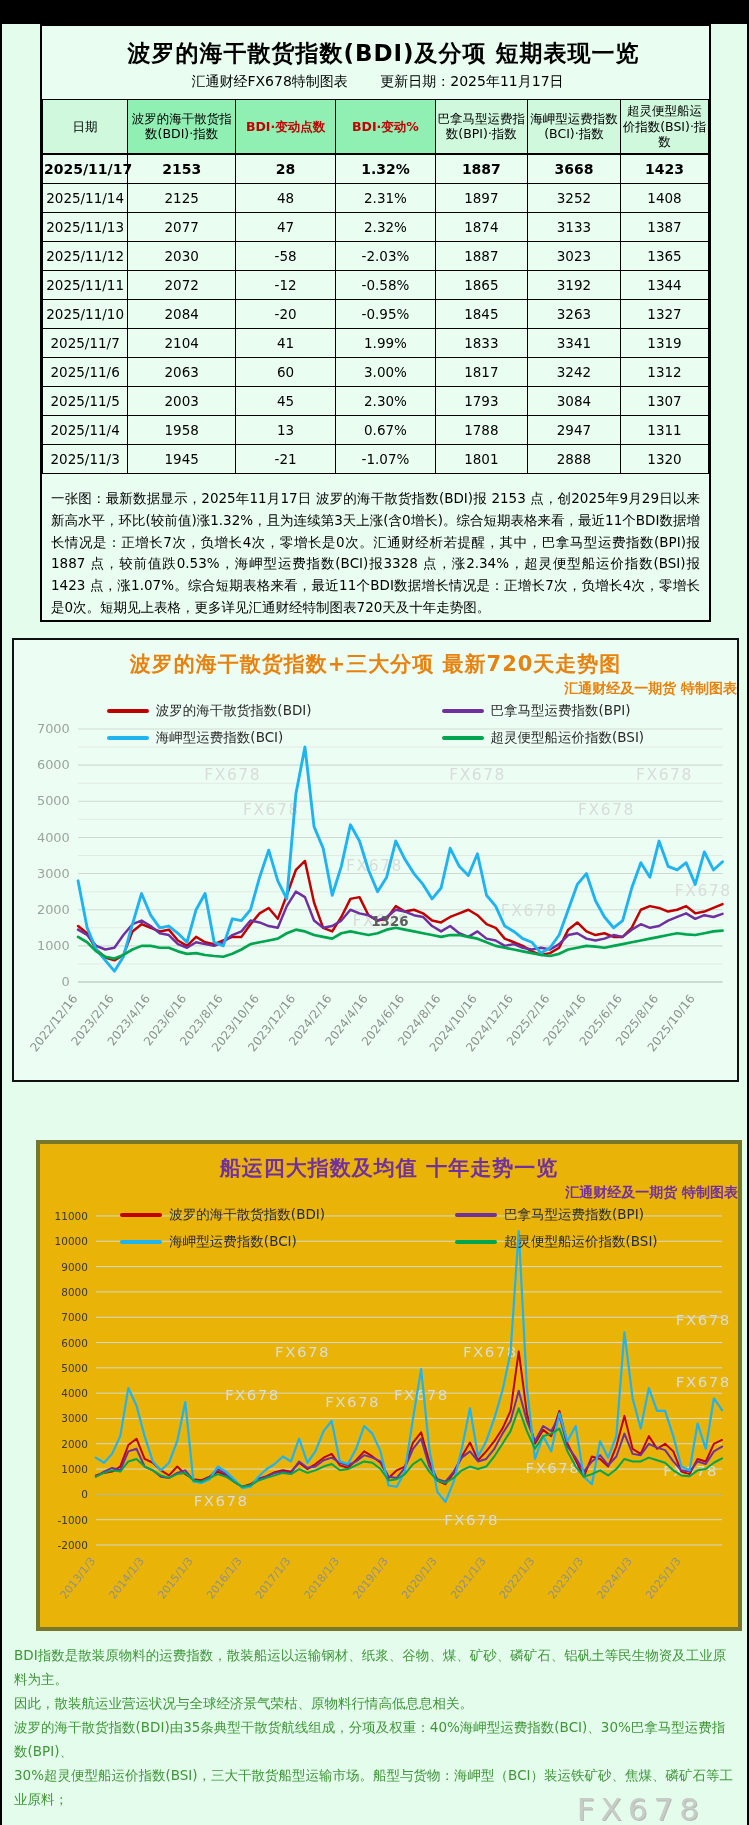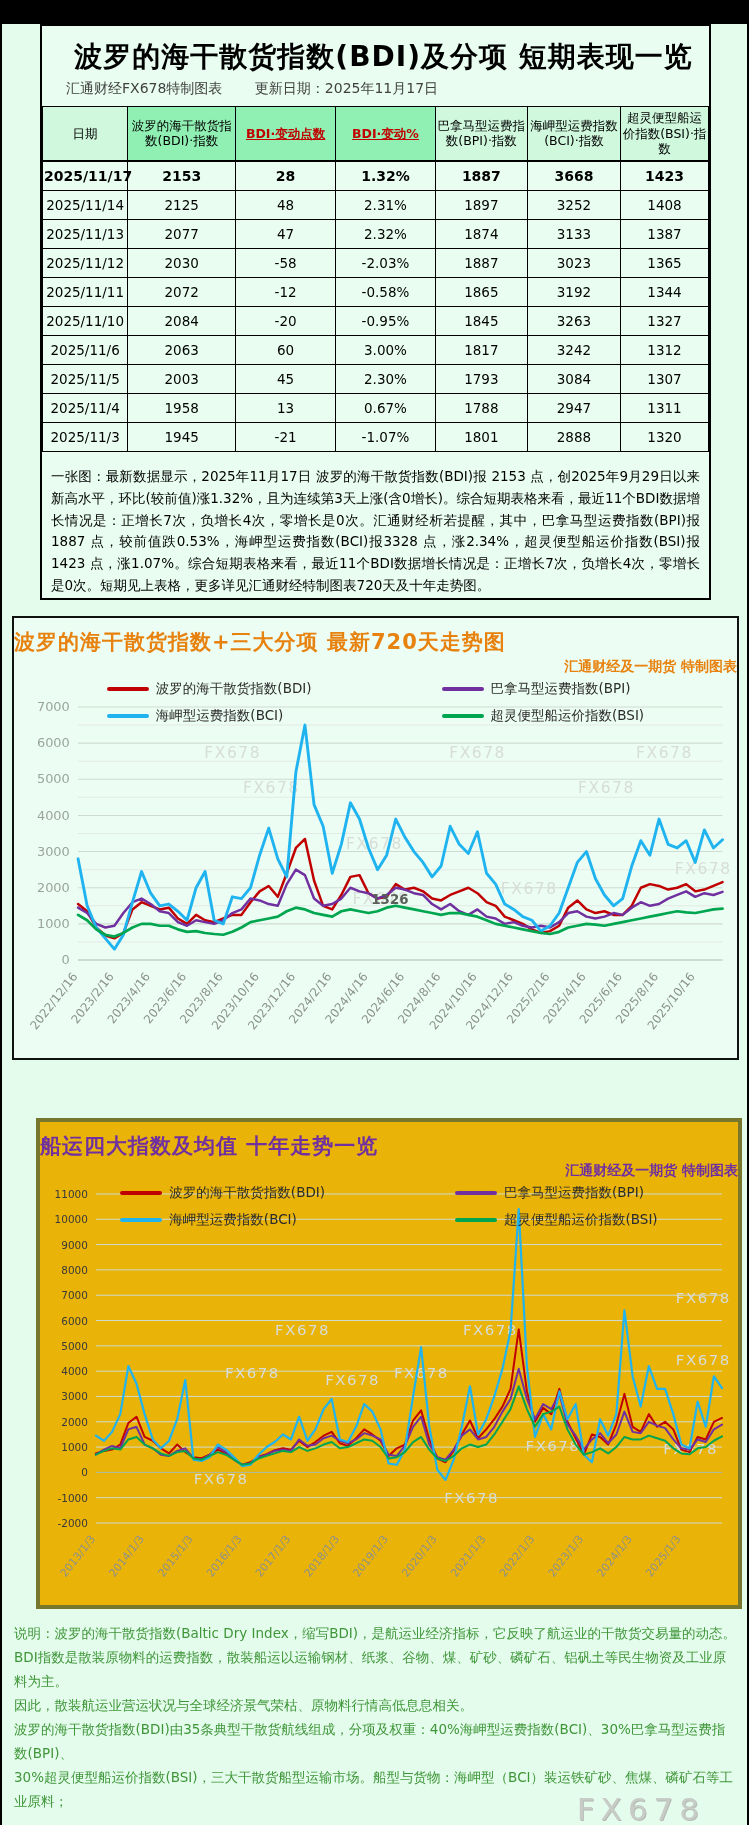--- a/index.html
+++ b/index.html
@@ -15,40 +15,40 @@
     margin:2px;
     background:#E4FCEC;
   }
   
   .table-panel{
     margin:24px 36px 0 38px;
     border:2px solid #000;
     background:#E9FEF1;
   }
   .tp-title{
-    text-align:center;font-weight:bold;font-size:28px;color:#000;
+    text-align:center;font-weight:bold;font-size:23px;color:#000;
     padding:12px 0 2px 16px;letter-spacing:1px;
   }
   .tp-subtitle{
-    font-size:14px;color:#404040;padding:2px 0 8px 10px;
+    text-align:center;font-size:14px;color:#000000;padding:2px 0 8px 4px;
   }
   .tp-subtitle span{margin:0 14px;}
   table.bdi{
     width:100%;border-collapse:collapse;table-layout:fixed;
     font-size:13.5px;color:#000;
   }
   table.bdi th, table.bdi td{
     border:1px solid #000;text-align:center;padding:3px 1px;
   }
   table.bdi th{
     font-weight:normal;font-size:12.5px;line-height:1.25;height:46px;
     background:#CFF8DD;
   }
   table.bdi th.mint{background:#90EFB3;}
-  table.bdi th.red{color:#C00000;font-weight:bold;text-decoration:underline;}
+  table.bdi th.red{color:#C00000;font-weight:bold;}
   table.bdi thead th{border-bottom:2px solid #000;}
   table.bdi td{height:22px;background:#E9FEF1;}
   table.bdi tr.first td{font-weight:bold;font-size:14px;}
   .tp-summary{
     padding:14px 9px 1px 9px;font-size:13.5px;line-height:1.62;color:#000;
     text-align:justify;
   }
   
   .chart-panel{
     position:relative;
@@ -56,21 +56,21 @@
     background:#ECFDF3;
     margin:16px 8px 0 10px;
     padding-bottom:2px;
   }
   .chart-panel.ten-year{
     border:4px solid #77772E;
     margin:58px 5px 0 34px;
     background:#eab308;
   }
   .cp-title{
-    text-align:left;font-weight:bold;font-size:21px;padding:10px 0 0 0;
+    text-align:center;font-weight:bold;font-size:21px;padding:10px 0 0 0;
     letter-spacing:1px;
   }
   .cp-subtitle{
     text-align:right;font-weight:bold;font-size:14px;padding:2px 0 0 0;
   }
   .chart-wrap{position:relative;width:100%;}
   .chart-wrap svg{display:block;width:100%;height:auto;}
   .legend{
     position:absolute;left:0;right:0;top:4px;
     display:grid;grid-template-columns:auto auto;
@@ -170,20 +170,29 @@
             <td>1344</td>
           </tr>
           <tr>
             <td>2025/11/10</td>
             <td>2084</td>
             <td>-20</td>
             <td>-0.95%</td>
             <td>1845</td>
             <td>3263</td>
             <td>1327</td>
+          </tr>
+          <tr>
+            <td>2025/11/7</td>
+            <td>2104</td>
+            <td>41</td>
+            <td>1.99%</td>
+            <td>1833</td>
+            <td>3341</td>
+            <td>1319</td>
           </tr>
           <tr>
             <td>2025/11/6</td>
             <td>2063</td>
             <td>60</td>
             <td>3.00%</td>
             <td>1817</td>
             <td>3242</td>
             <td>1312</td>
           </tr>
@@ -378,21 +387,20 @@
           <text x="643.2207792207793" y="360" fill="#8B918C" font-size="11" text-anchor="end" transform="rotate(-52 643.2207792207793 360)">2025/1/3</text>
           <polyline points="56.0,274.2 64.2,271.7 72.3,270.4 80.5,265.3 88.6,243.7 96.8,237.4 104.9,257.7 113.1,261.5 121.2,269.1 129.4,274.2 137.6,265.3 145.7,272.9 153.9,278.0 162.0,279.0 170.2,275.5 178.3,270.4 186.5,274.2 194.6,280.5 202.8,285.6 211.0,283.1 219.1,277.5 227.3,275.0 235.4,270.9 243.6,269.1 251.7,270.4 259.9,261.5 268.1,267.8 276.2,262.8 284.4,256.4 292.5,252.6 300.7,264.0 308.8,266.6 317.0,259.0 325.1,250.1 333.3,255.2 341.5,261.5 349.6,276.7 357.8,269.1 365.9,265.3 374.1,241.2 382.2,231.0 390.4,260.2 398.5,279.3 406.7,283.1 414.9,271.7 423.0,255.2 431.2,241.2 439.3,259.0 447.5,250.1 455.6,239.9 463.8,227.2 471.9,209.5 480.1,149.8 488.3,212.0 496.4,242.5 504.6,228.5 512.7,234.8 520.9,209.5 529.0,242.5 537.2,259.0 545.4,275.5 553.5,255.2 561.7,257.7 569.8,265.3 578.0,245.0 586.1,214.5 594.3,247.5 602.4,252.6 610.6,234.8 618.8,247.5 626.9,242.5 635.1,250.1 643.2,270.4 651.4,272.9 659.5,257.7 667.7,260.2 675.8,242.5 684.0,238.6" fill="none" stroke="#C00000" stroke-width="2" stroke-linejoin="round" stroke-linecap="round"></polyline>
           <polyline points="56.0,275.5 64.2,270.4 72.3,266.6 80.5,269.1 88.6,250.1 96.8,247.5 104.9,265.3 113.1,269.1 121.2,275.5 129.4,276.7 137.6,271.7 145.7,269.1 153.9,279.3 162.0,280.5 170.2,275.5 178.3,267.8 186.5,272.9 194.6,280.5 202.8,285.6 211.0,284.3 219.1,278.0 227.3,275.5 235.4,271.7 243.6,270.4 251.7,271.7 259.9,260.2 268.1,266.6 276.2,265.3 284.4,259.0 292.5,256.4 300.7,261.5 308.8,264.0 317.0,260.2 325.1,253.9 333.3,256.4 341.5,260.2 349.6,275.5 357.8,276.7 365.9,266.6 374.1,247.5 382.2,237.4 390.4,265.3 398.5,278.0 406.7,280.5 414.9,270.4 423.0,256.4 431.2,250.1 439.3,260.2 447.5,257.7 455.6,247.5 463.8,232.3 471.9,219.6 480.1,189.2 488.3,219.6 496.4,239.9 504.6,224.7 512.7,229.8 520.9,214.5 529.0,245.0 537.2,256.4 545.4,270.4 553.5,260.2 561.7,253.9 569.8,264.0 578.0,255.2 586.1,232.3 594.3,252.6 602.4,253.9 610.6,242.5 618.8,246.3 626.9,248.8 635.1,260.2 643.2,269.1 651.4,270.4 659.5,260.2 667.7,262.8 675.8,250.1 684.0,245.3" fill="none" stroke="#7030A0" stroke-width="2" stroke-linejoin="round" stroke-linecap="round"></polyline>
           <polyline points="56.0,256.4 64.2,261.5 72.3,252.6 80.5,234.8 88.6,186.6 96.8,204.4 104.9,234.8 113.1,260.2 121.2,269.1 129.4,261.5 137.6,239.9 145.7,200.6 153.9,280.5 162.0,281.8 170.2,278.0 178.3,265.3 186.5,270.4 194.6,278.0 202.8,286.9 211.0,285.6 219.1,275.5 227.3,267.8 235.4,262.8 243.6,255.2 251.7,260.2 259.9,237.4 268.1,261.5 276.2,250.1 284.4,229.8 292.5,219.6 300.7,260.2 308.8,262.8 317.0,247.5 325.1,224.7 333.3,232.3 341.5,250.1 349.6,284.3 357.8,285.6 365.9,270.4 374.1,217.1 382.2,167.6 390.4,247.5 398.5,290.7 406.7,300.8 414.9,280.5 423.0,247.5 431.2,206.9 439.3,255.2 447.5,239.9 455.6,217.1 463.8,189.2 471.9,151.1 480.1,29.2 488.3,186.6 496.4,257.7 504.6,234.8 512.7,250.1 520.9,212.0 529.0,239.9 537.2,224.7 545.4,275.5 553.5,283.1 561.7,239.9 569.8,256.4 578.0,234.8 586.1,130.8 594.3,196.8 602.4,227.2 610.6,186.6 618.8,209.5 626.9,209.5 635.1,234.8 643.2,265.3 651.4,269.1 659.5,222.2 667.7,247.5 675.8,196.8 684.0,208.8" fill="none" stroke="#1FB3F0" stroke-width="2.2" stroke-linejoin="round" stroke-linecap="round"></polyline>
           <polyline points="56.0,275.5 64.2,271.7 72.3,269.1 80.5,270.4 88.6,260.2 96.8,257.7 104.9,265.3 113.1,269.1 121.2,274.2 129.4,276.7 137.6,272.9 145.7,271.7 153.9,279.3 162.0,280.5 170.2,276.7 178.3,272.9 186.5,275.5 194.6,280.5 202.8,285.6 211.0,284.3 219.1,279.3 227.3,276.7 235.4,274.2 243.6,271.7 251.7,272.9 259.9,267.8 268.1,271.7 276.2,269.1 284.4,265.3 292.5,262.8 300.7,269.1 308.8,267.8 317.0,264.0 325.1,260.2 333.3,261.5 341.5,267.8 349.6,279.3 357.8,278.0 365.9,272.9 374.1,262.8 382.2,257.7 390.4,270.4 398.5,279.3 406.7,281.8 414.9,276.7 423.0,269.1 431.2,265.3 439.3,267.8 447.5,265.3 455.6,255.2 463.8,242.5 471.9,229.8 480.1,206.9 488.3,229.8 496.4,247.5 504.6,234.8 512.7,232.3 520.9,227.2 529.0,250.1 537.2,265.3 545.4,275.5 553.5,272.9 561.7,269.1 569.8,274.2 578.0,267.8 586.1,257.7 594.3,260.2 602.4,260.2 610.6,256.4 618.8,259.0 626.9,261.5 635.1,269.1 643.2,274.2 651.4,275.0 659.5,269.1 667.7,267.8 675.8,261.5 684.0,257.1" fill="none" stroke="#00A550" stroke-width="2" stroke-linejoin="round" stroke-linecap="round"></polyline>
         </svg>
     </div>
   </div>
 
   <div class="footnote">
-    <div>说明：波罗的海干散货指数(Baltic Dry Index，缩写BDI)，是航运业经济指标，它反映了航运业的干散货交易量的动态。</div>
     <div>BDI指数是散装原物料的运费指数，散装船运以运输钢材、纸浆、谷物、煤、矿砂、磷矿石、铝矾土等民生物资及工业原料为主。</div>
     <div>因此，散装航运业营运状况与全球经济景气荣枯、原物料行情高低息息相关。</div>
     <div>波罗的海干散货指数(BDI)由35条典型干散货航线组成，分项及权重：40%海岬型运费指数(BCI)、30%巴拿马型运费指数(BPI)、</div>
     <div>30%超灵便型船运价指数(BSI)，三大干散货船型运输市场。船型与货物：海岬型（BCI）装运铁矿砂、焦煤、磷矿石等工业原料；</div>
 
   </div>
 
   <div class="page-watermark">FX678</div>
 </div>
 

